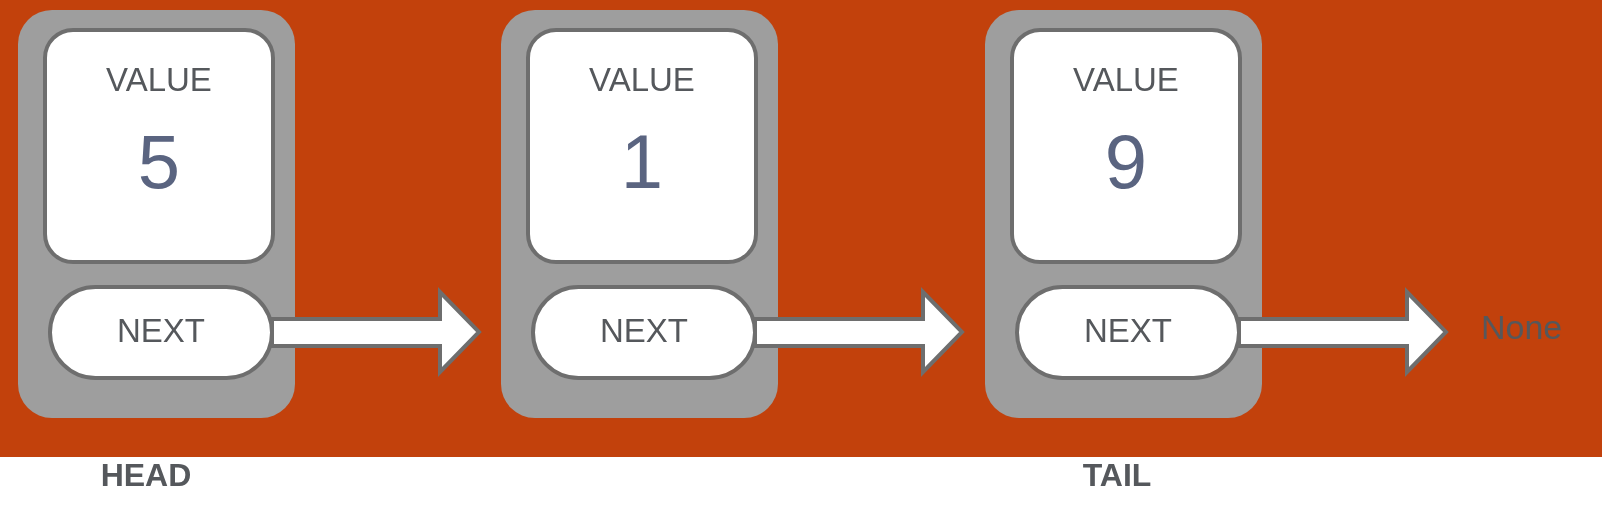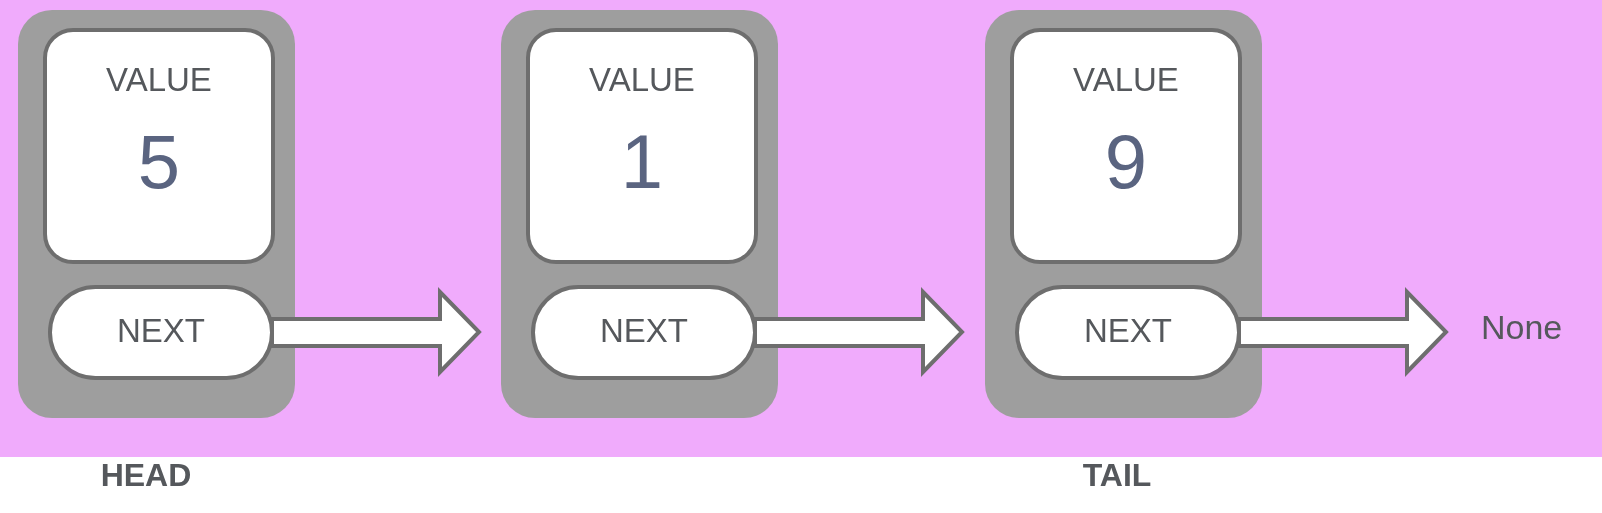--- a/index.html
+++ b/index.html
@@ -11,21 +11,21 @@
   body {
     font-family: "Liberation Sans", sans-serif;
     width: 1602px;
     height: 513px;
     overflow: hidden;
   }
   #stage {
     position: relative;
     width: 1602px;
     height: 457px;
-    background: #f0abfc;
+    background: #c2410c;
   }
   #diagram-svg {
     position: absolute;
     top: 0;
     left: 0;
     width: 1602px;
     height: 513px;
   }
   .node-frame {
     fill: #9e9e9e;

